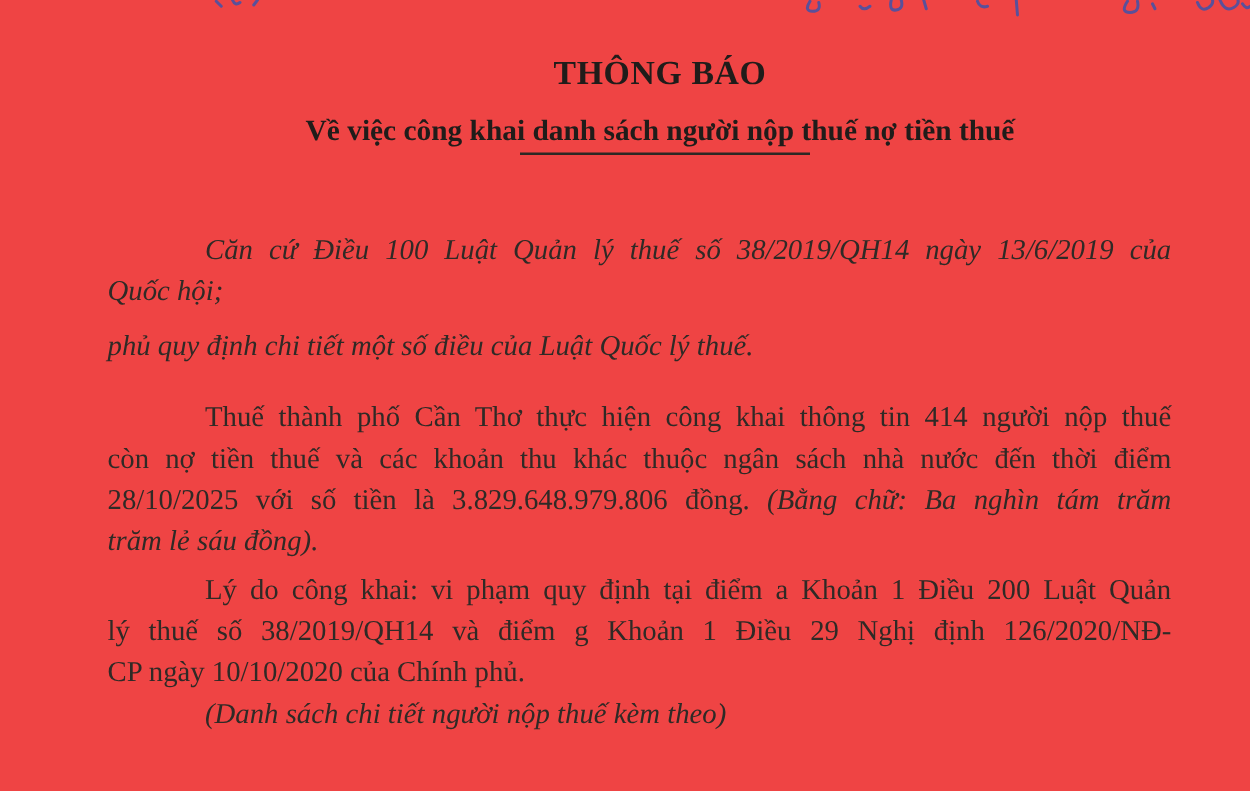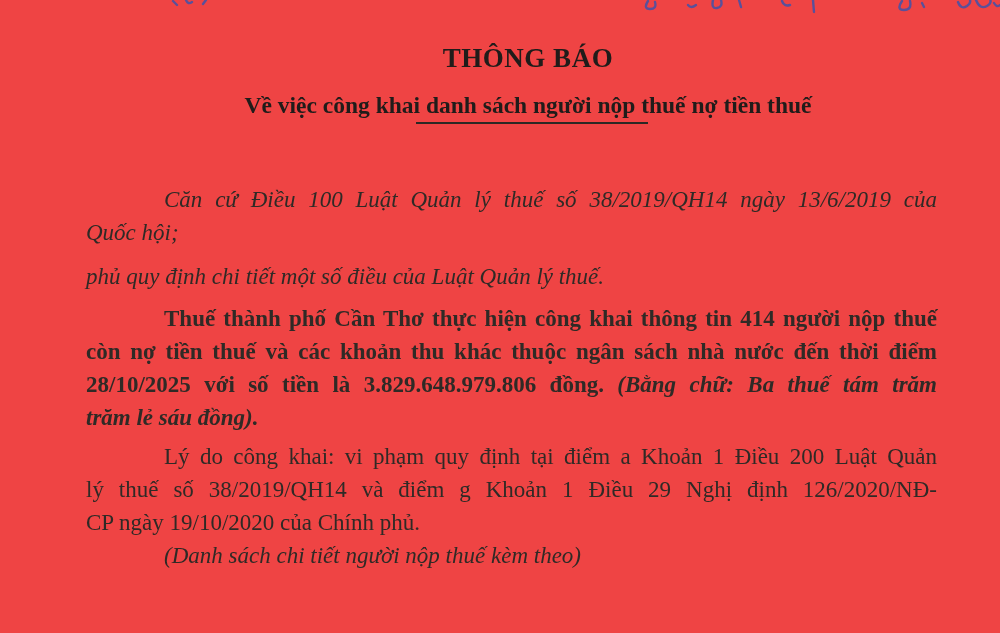--- a/index.html
+++ b/index.html
@@ -46,21 +46,21 @@
   .body-text {
     position: absolute;
     top: 183px; left: 86px;
     width: 851px;
     font-size: 23px;
     line-height: 33px;
     color: #2f2a26;
   }
   .para { margin: 0; }
   .para.p2 { margin-top: 11px; }
-  .para.p3 { margin-top: 9px; font-weight: bold; }
+  .para.p3 { margin-top: 24px; }
   .para.p4 { margin-top: 6px; }
   .para.p5 { margin-top: 0; }
   .line {
     text-align: justify;
     text-align-last: justify;
   }
   .line.first { padding-left: 78px; }
   .line.last { text-align-last: left; }
   .italic { font-style: italic; }
 </style>
@@ -93,34 +93,34 @@
   </div>
 
   <div class="body-text">
 
     <div class="para p1 italic">
       <div class="line first">Căn cứ Điều 100 Luật Quản lý thuế số 38/2019/QH14 ngày 13/6/2019 của</div>
       <div class="line last">Quốc hội;</div>
     </div>
 
     <div class="para p2 italic">
-      <div class="line last">phủ quy định chi tiết một số điều của Luật Quản lý thuế.</div>
+      <div class="line last">phủ quy định chi tiết một số điều của Luật Quốc lý thuế.</div>
     </div>
 
     <div class="para p3">
       <div class="line first">Thuế thành phố Cần Thơ thực hiện công khai thông tin 414 người nộp thuế</div>
       <div class="line">còn nợ tiền thuế và các khoản thu khác thuộc ngân sách nhà nước đến thời điểm</div>
-      <div class="line"><span>28/10/2025 với số tiền là 3.829.648.979.806 đồng. </span><span class="italic">(Bằng chữ: Ba thuế tám trăm</span></div>
+      <div class="line"><span>28/10/2025 với số tiền là 3.829.648.979.806 đồng. </span><span class="italic">(Bằng chữ: Ba nghìn tám trăm</span></div>
       <div class="line italic last">trăm lẻ sáu đồng).</div>
     </div>
 
     <div class="para p4">
       <div class="line first">Lý do công khai: vi phạm quy định tại điểm a Khoản 1 Điều 200 Luật Quản</div>
       <div class="line">lý thuế số 38/2019/QH14 và điểm g Khoản 1 Điều 29 Nghị định 126/2020/NĐ-</div>
-      <div class="line last">CP ngày 19/10/2020 của Chính phủ.</div>
+      <div class="line last">CP ngày 10/10/2020 của Chính phủ.</div>
     </div>
 
     <div class="para p5 italic">
       <div class="line first last">(Danh sách chi tiết người nộp thuế kèm theo)</div>
     </div>
 
   </div>
 </div>
 
 </body></html>

